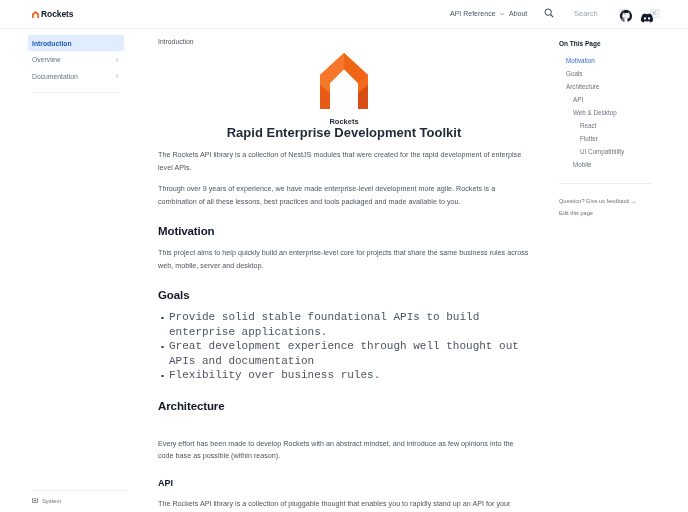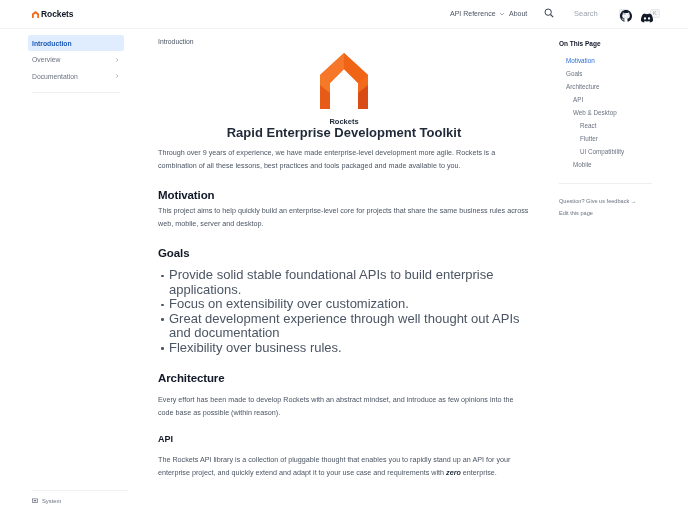--- a/index.html
+++ b/index.html
@@ -28,21 +28,21 @@
   .content { position: absolute; left: 158px; top: 38px; width: 372px; }
   .crumb { font-size: 6.8px; color: #4b5563; }
   .hero { text-align: center; margin-top: 8px; }
   .hero-logo { display: block; margin: 0 auto; }
   .hero-title { font-size: 7.5px; font-weight: 700; color: #1f2937; margin-top: 7px; line-height: 11px; }
   .hero-sub { font-size: 13px; font-weight: 700; color: #1f2937; line-height: 11px; }
   p.body { font-size: 7.2px; line-height: 12.5px; color: #4b5563; margin-top: 9px; }
   h2 { font-size: 11.5px; font-weight: 600; color: #111827; margin-top: 17px; letter-spacing: -0.1px; }
   h3 { font-size: 9px; font-weight: 600; color: #111827; margin-top: 15px; }
   ul.goals { list-style: none; margin-top: 9px; }
-  ul.goals li { font-size: 13px; line-height: 14.5px; color: #4b5563; padding-left: 11px; position: relative; }
+  ul.goals li { font-size: 11px; line-height: 14.5px; color: #4b5563; padding-left: 11px; position: relative; font-family: Liberation Mono, monospace; }
   ul.goals li::before { content: ""; position: absolute; left: 3px; top: 6.5px; width: 2.5px; height: 2.5px; background: #4b5563; border-radius: 50%; }
   em.zero { font-weight: 600; color: #1f2937; }
 
   .toc { position: absolute; left: 559px; top: 40px; width: 100px; }
   .toc-title { font-size: 6.5px; font-weight: 700; color: #111827; margin-bottom: 7px; }
   .toc-item { font-size: 6.3px; color: #6b7280; height: 13px; line-height: 13px; }
   .toc-item.active { color: #2f6fd0; }
   .toc-l1 { padding-left: 7px; }
   .toc-l2 { padding-left: 14px; }
   .toc-l3 { padding-left: 21px; }
@@ -128,35 +128,35 @@
       <polygon points="24,0 48,22 38,30 24,16" fill="#f06416"></polygon>
       <polygon points="24,0 0,22 10,30 24,16" fill="#f7772a"></polygon>
       <polygon points="0,32 10,40 10,56 0,56" fill="#e85a18"></polygon>
       <polygon points="48,32 38,40 38,56 48,56" fill="#d94c14"></polygon>
       <polygon points="10,36 10,56 16,56" fill="#dd4f15" opacity="0"></polygon>
     </svg>
     <div class="hero-title">Rockets</div>
     <div class="hero-sub">Rapid Enterprise Development Toolkit</div>
   </div>
 
+  <p class="body" style="margin-top:11px;">The Rockets API library is a collection of NestJS modules that were created for the rapid development of enterpise level APIs.</p>
   <p class="body">Through over 9 years of experience, we have made enterprise-level development more agile. Rockets is a combination of all these lessons, best practices and tools packaged and made available to you.</p>
 
   <h2>Motivation</h2>
-  <p class="body" style="margin-top:4px;">This project aims to help quickly build an enterprise-level core for projects that share the same business rules across web, mobile, server and desktop.</p>
+  <p class="body" style="margin-top:10px;">This project aims to help quickly build an enterprise-level core for projects that share the same business rules across web, mobile, server and desktop.</p>
 
   <h2>Goals</h2>
   <ul class="goals">
     <li>Provide solid stable foundational APIs to build enterprise applications.</li>
-    <li>Focus on extensibility over customization.</li>
     <li>Great development experience through well thought out APIs and documentation</li>
     <li>Flexibility over business rules.</li>
   </ul>
 
   <h2>Architecture</h2>
-  <p class="body" style="margin-top:10px;">Every effort has been made to develop Rockets with an abstract mindset, and introduce as few opinions into the code base as possible (within reason).</p>
+  <p class="body" style="margin-top:26px;">Every effort has been made to develop Rockets with an abstract mindset, and introduce as few opinions into the code base as possible (within reason).</p>
 
   <h3>API</h3>
   <p class="body" style="margin-top:10px;"><span>The Rockets API library is a collection of pluggable thought that enables you to rapidly stand up an API for your enterprise project, and quickly extend and adapt it to your use case and requirements with </span><em class="zero">zero</em><span> enterprise.</span></p>
 </div>
 
 <div class="toc">
   <div class="toc-title">On This Page</div>
   <div class="toc-item toc-l1 active">Motivation</div>
   <div class="toc-item toc-l1">Goals</div>
   <div class="toc-item toc-l1">Architecture</div>

